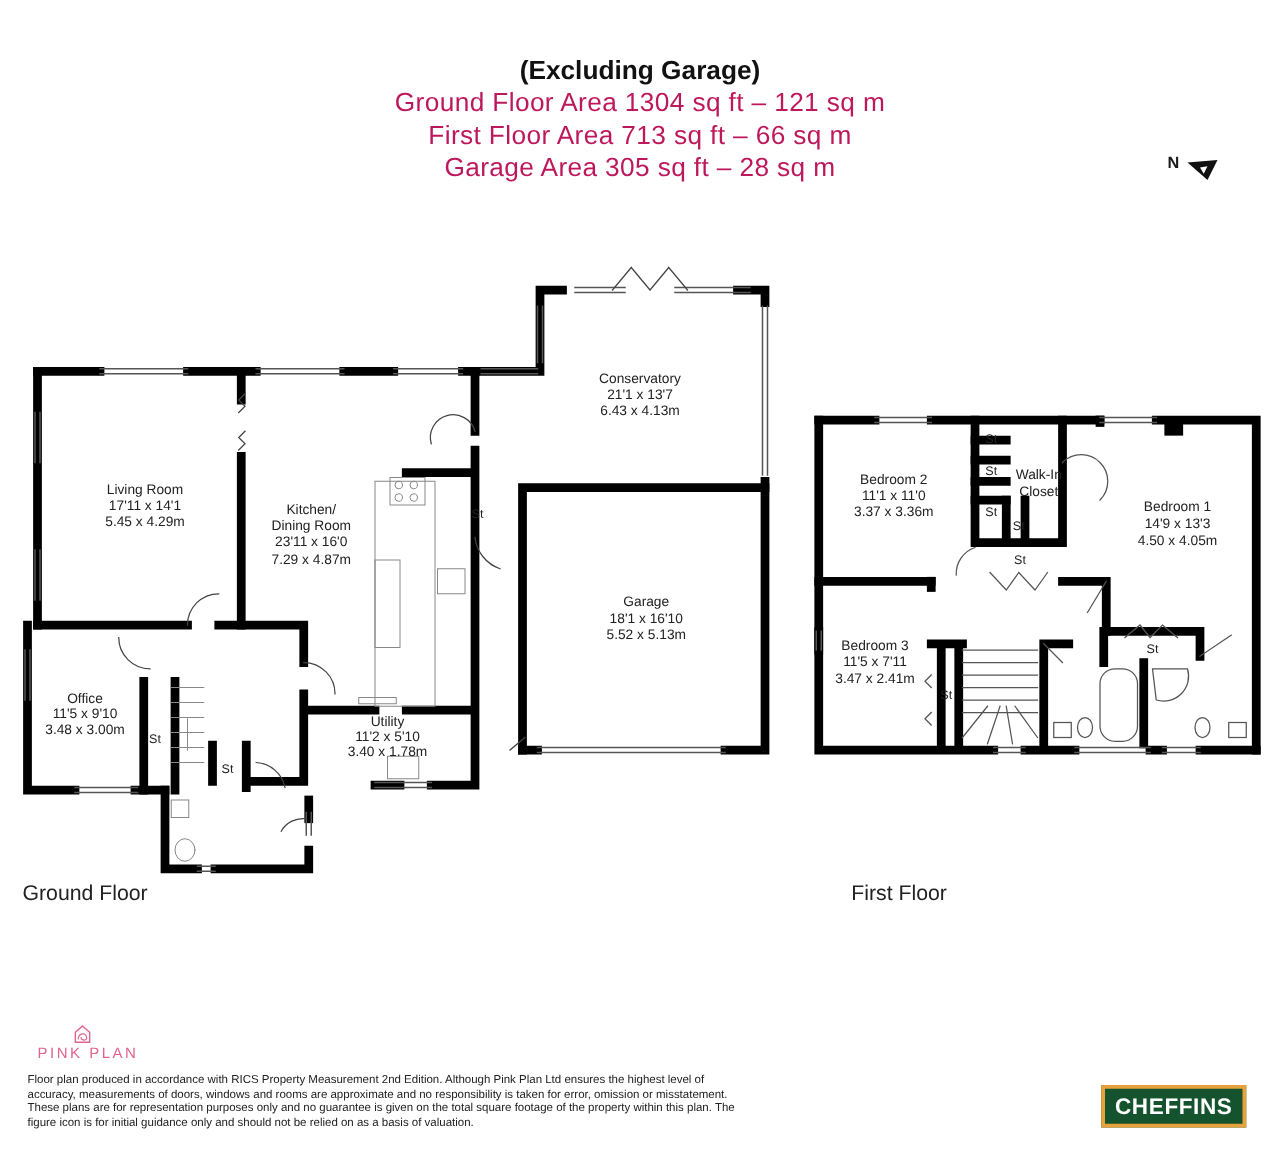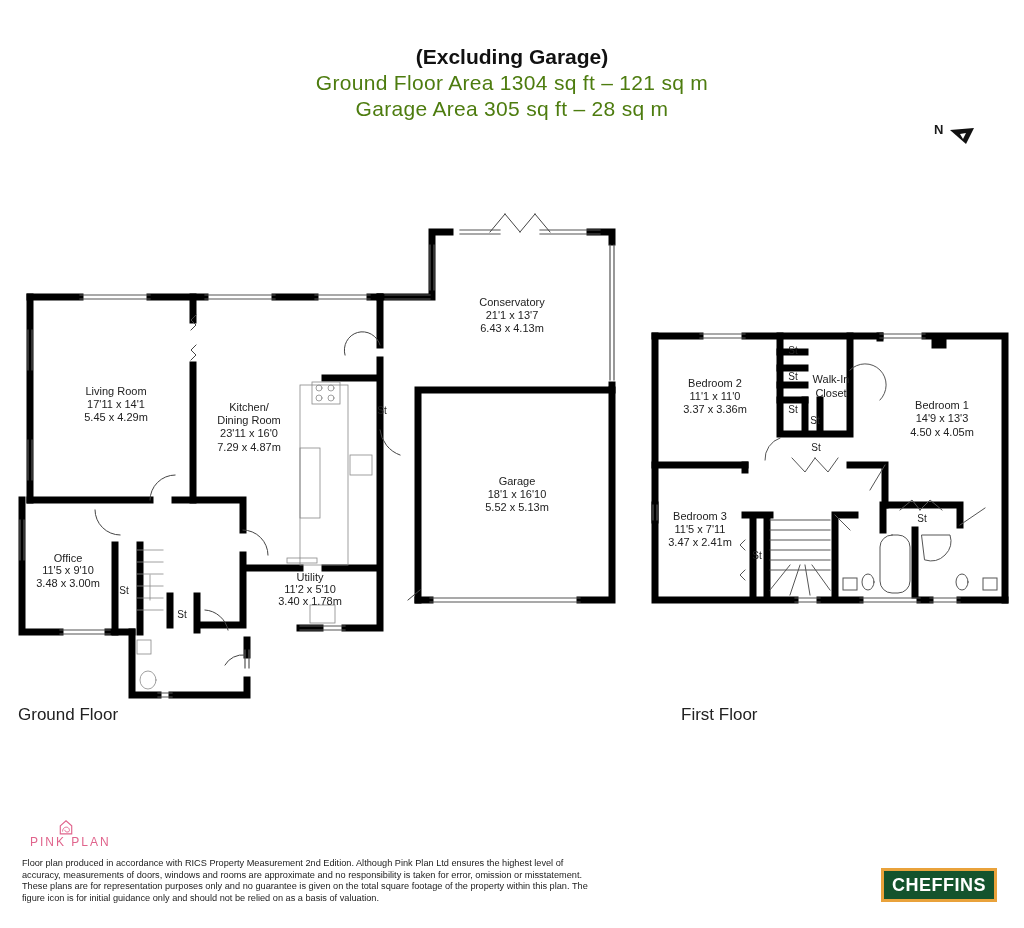--- a/index.html
+++ b/index.html
@@ -1,39 +1,40 @@
 <!DOCTYPE html>
 <html><head>
 <meta charset="utf-8">
 <style>
   html, body { margin:0; padding:0; background:#ffffff; }
   body { width:1024px; height:928px; position:relative; overflow:hidden; font-family:"Liberation Sans", sans-serif; color:#1a1a1a; }
   .header { position:absolute; left:0; top:44px; width:1024px; text-align:center; }
   .title-main { font-weight:bold; font-size:21px; line-height:26px; color:#111; }
   .title-sub { font-weight:bold; font-size:21px; line-height:26px; color:#111; }
-  .area-line { font-size:21px; line-height:26px; color:#4d7c0f; letter-spacing:0.3px; }
+  .area-line { font-size:21px; line-height:26px; color:#be185d; letter-spacing:0.3px; }
   .compass { position:absolute; left:934px; top:122px; width:50px; height:26px; }
   .compass .n { position:absolute; left:0; top:0; font-size:13px; font-weight:bold; }
   .plan { position:absolute; left:0; top:0; width:1024px; height:928px; }
   .plan text { font-family:"Liberation Sans", sans-serif; fill:#222; }
   .room-name { font-size:11px; }
   .room-dim { font-size:11px; }
   .st { font-size:10px; }
   .floor-label { position:absolute; font-size:17px; color:#222; }
   .logo-pink { position:absolute; left:22px; top:819px; height:30px; display:flex; align-items:center;flex-direction:column; }
   .logo-pink .txt { color:#e0648c; font-size:12px; letter-spacing:2px; margin-left:8px; }
   .disclaimer { position:absolute; left:22px; top:858px; width:580px; font-size:9.2px; line-height:11.6px; color:#222; }
   .cheffins { position:absolute; left:881px; top:868px; width:116px; height:34px; background:#14532d; border:3px solid #e9a23b; box-sizing:border-box; display:flex; align-items:center; justify-content:center; color:#fff; font-weight:bold; font-size:18px; letter-spacing:0.5px; }
 </style>
 </head>
 <body>
 
 <div class="header">
   <div class="title-sub">(Excluding Garage)</div>
   <div class="area-line">Ground Floor Area 1304 sq ft – 121 sq m</div>
+  <div class="area-line">First Floor Area 713 sq ft – 66 sq m</div>
   <div class="area-line">Garage Area 305 sq ft – 28 sq m</div>
 </div>
 
 <div class="compass">
   <span class="n">N</span>
   <svg width="30" height="24" style="position:absolute;left:14px;top:2px" viewBox="0 0 30 24">
     <polygon points="2,6 26,4 18,20" fill="#111"></polygon>
     <polygon points="12,10 18,9 15,15" fill="#fff"></polygon>
   </svg>
 </div>

